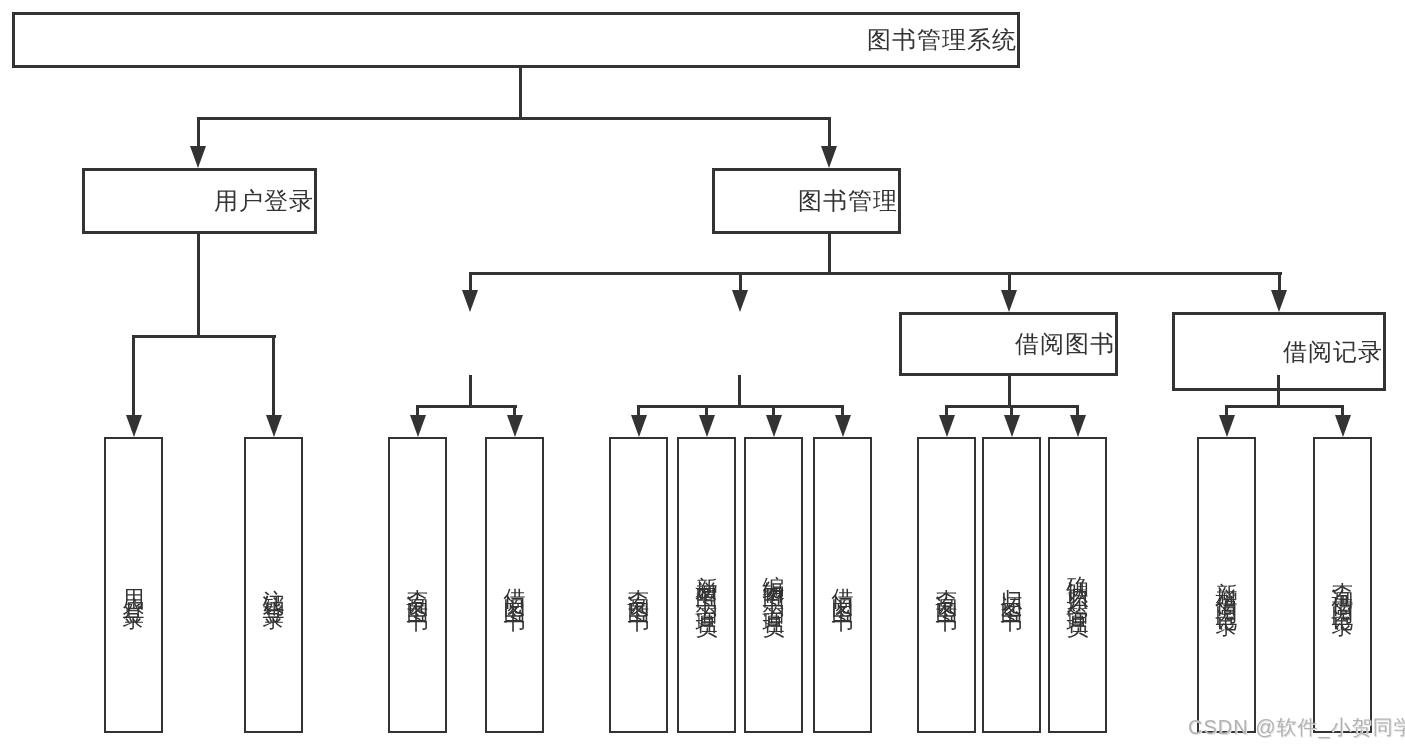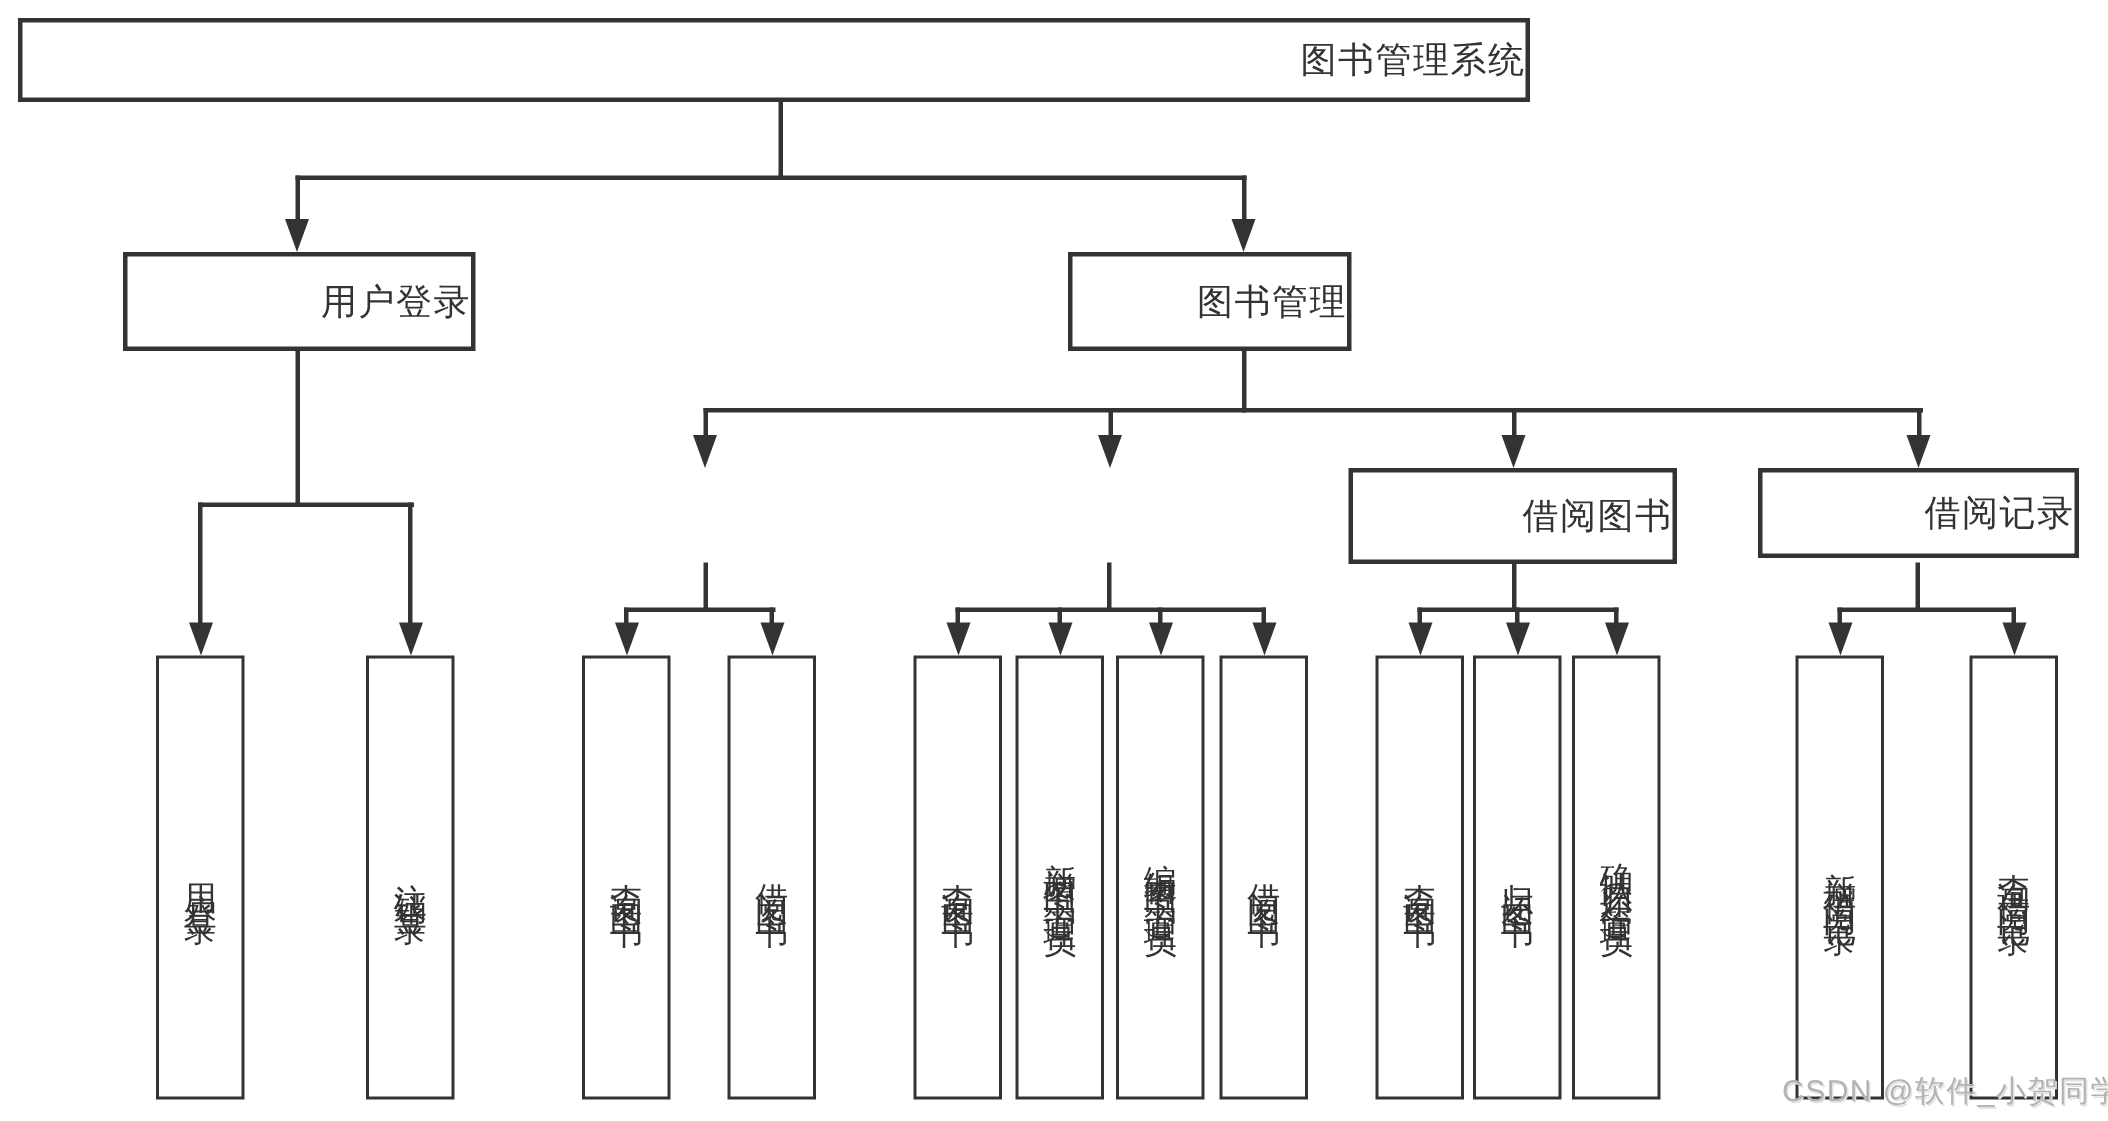--- a/index.html
+++ b/index.html
@@ -87,21 +87,21 @@
   <div class="ln" style="left:739px;top:272px;width:3px;height:22px"></div>
   <div class="tri" style="left:732px;top:290px"></div>
   <div class="ln" style="left:1008px;top:272px;width:3px;height:22px"></div>
   <div class="tri" style="left:1001px;top:290px"></div>
   <div class="ln" style="left:1278px;top:272px;width:3px;height:22px"></div>
   <div class="tri" style="left:1271px;top:290px"></div>
 
   <div class="hbox" style="left:899px;top:312px;width:219px;height:64px">
     <span>借阅图书</span>
   </div>
-  <div class="hbox" style="left:1172px;top:312px;width:214px;height:60px">
+  <div class="hbox" style="left:1172px;top:312px;width:214px;height:79px">
     <span>借阅记录</span>
   </div>
 
   <div class="ln" style="left:469px;top:375px;width:3px;height:33px"></div>
   <div class="ln" style="left:416px;top:405px;width:101px;height:3px"></div>
   <div class="ln" style="left:416px;top:405px;width:3px;height:14px"></div>
   <div class="tri" style="left:410px;top:415px"></div>
   <div class="ln" style="left:513px;top:405px;width:3px;height:14px"></div>
   <div class="tri" style="left:507px;top:415px"></div>
 

